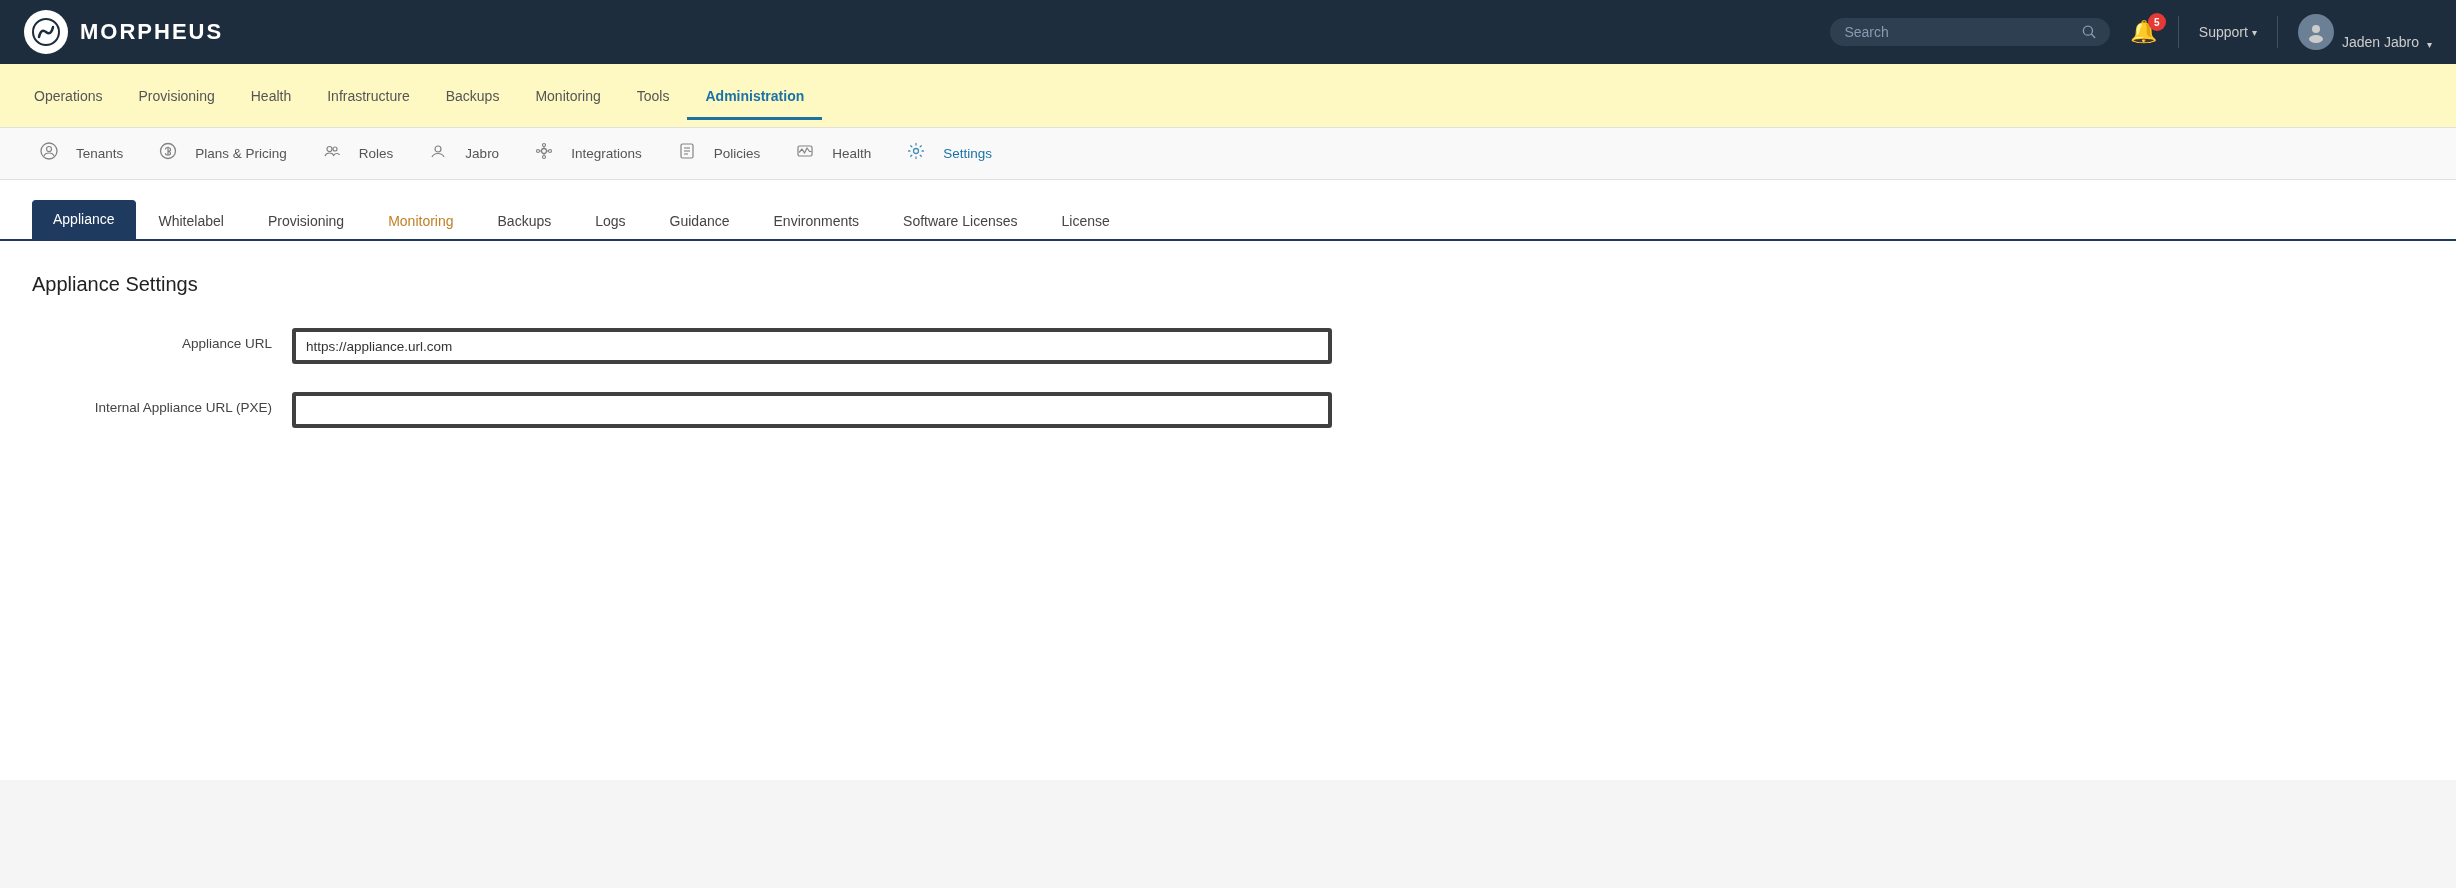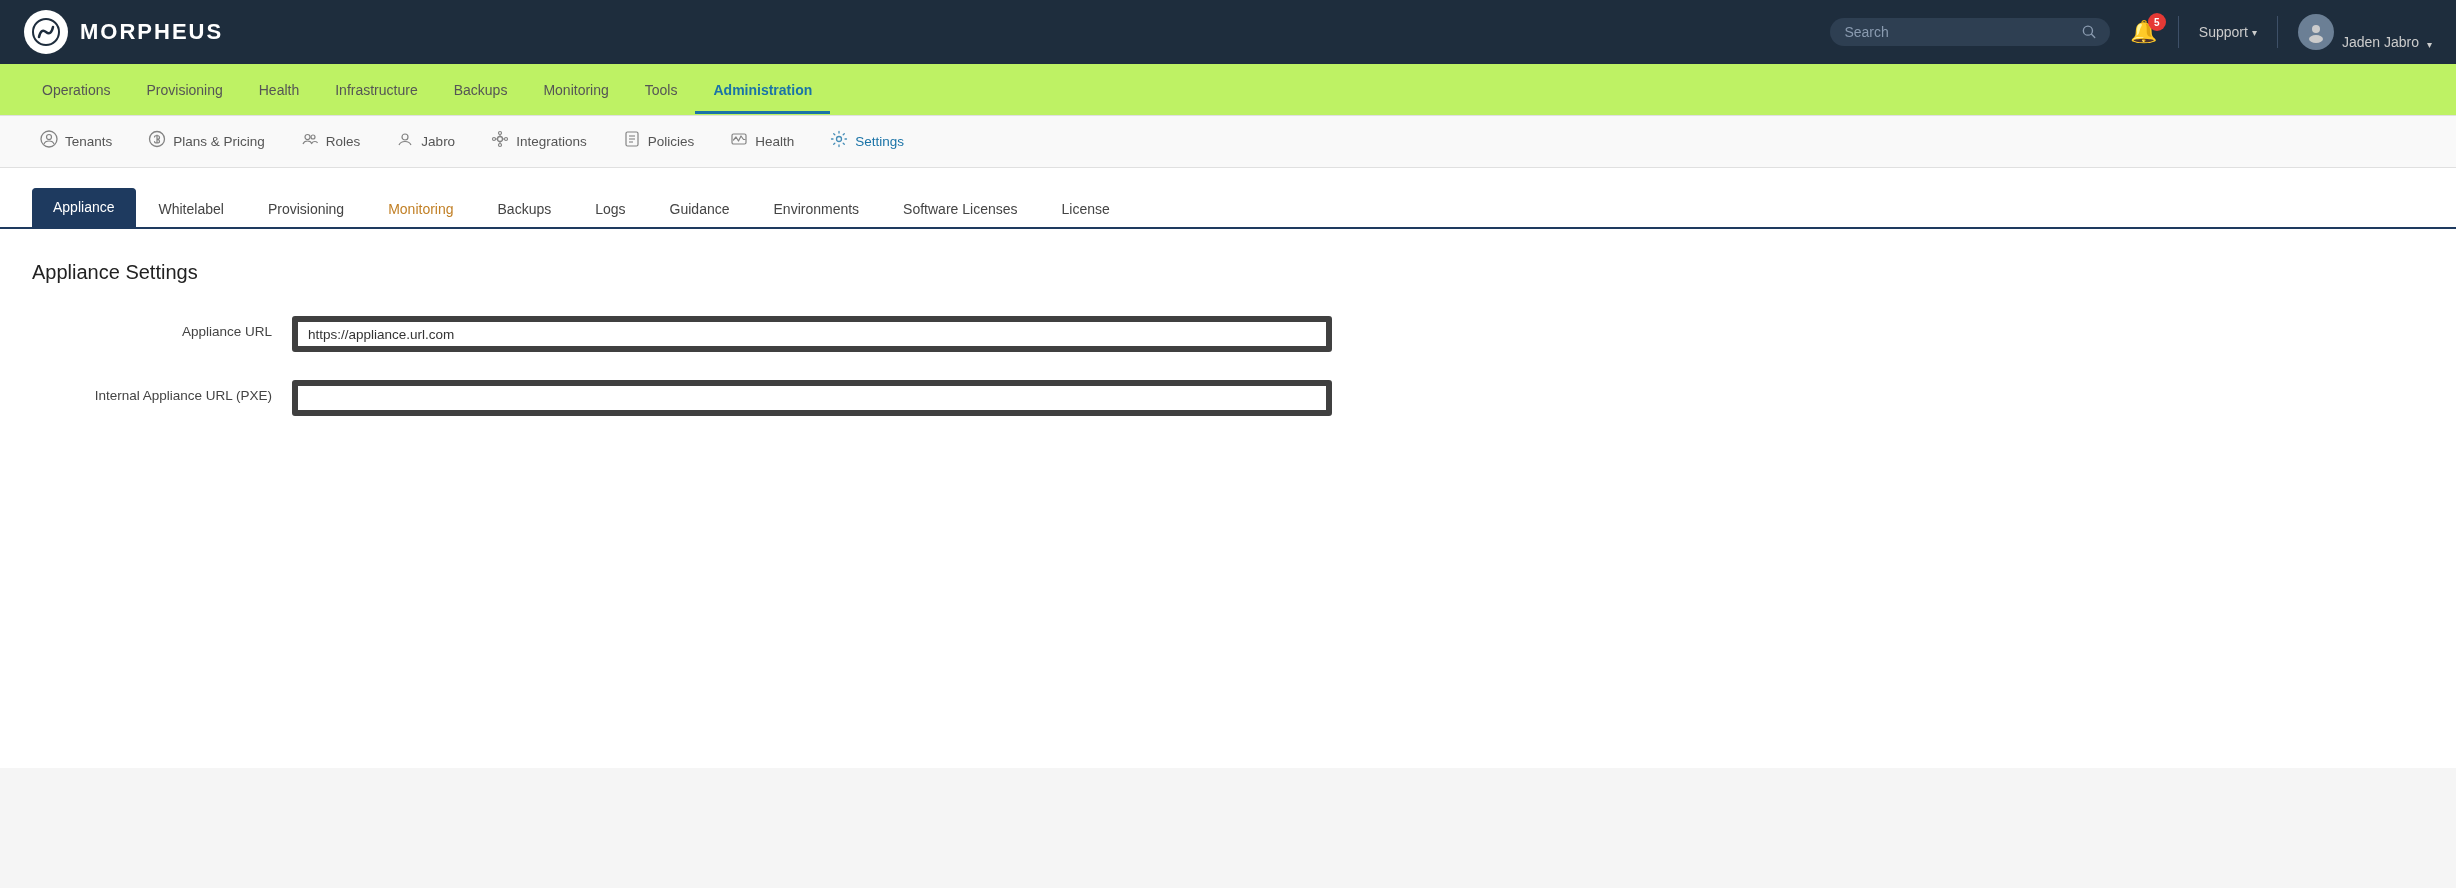--- a/index.html
+++ b/index.html
@@ -107,26 +107,26 @@
       font-size: 16px;
     }
     .user-name {
       color: #ccc;
       font-size: 14px;
     }
     .caret { color: #ccc; font-size: 10px; }
 
     
     .mainnav {
-      background: #bef264;
+      background: #fef9c3;
       border-bottom: 1px solid #e0e0e0;
       display: flex;
       align-items: center;
-      padding: 0 24px;
-      height: 52px;
+      padding: 0 16px;
+      height: 64px;
     }
     .mainnav-item {
       padding: 0 18px;
       height: 48px;
       display: flex;
       align-items: center;
       font-size: 14px;
       color: #555;
       cursor: pointer;
       white-space: nowrap;
@@ -152,21 +152,21 @@
       border-bottom: 1px solid #e0e0e0;
       display: flex;
       align-items: center;
       padding: 0 24px;
       height: 52px;
       gap: 4px;
     }
     .subnav-item {
       display: flex;
       align-items: center;
-      gap: 7px;
+      gap: 18px;
       padding: 0 16px;
       height: 52px;
       font-size: 13.5px;
       color: #555;
       cursor: pointer;
       white-space: nowrap;
     }
     .subnav-icon { font-size: 17px; opacity: 0.8; }
     .subnav-item.settings-item { color: #1a73a7; }
     .subnav-item.settings-item .subnav-icon { color: #1a73a7; }
@@ -229,21 +229,21 @@
       color: #444;
       padding-top: 8px;
       flex-shrink: 0;
     }
     .form-input-area {
       flex: 1;
     }
     .form-input {
       width: 100%;
       height: 36px;
-      border: 6px solid #404040;
+      border: 4px solid #404040;
       border-radius: 3px;
       padding: 0 10px;
       font-size: 13.5px;
       color: #333;
       outline: none;
     }
     .form-hint {
       font-size: 12.5px;
       color: #1a73a7;
       margin-top: 6px;

